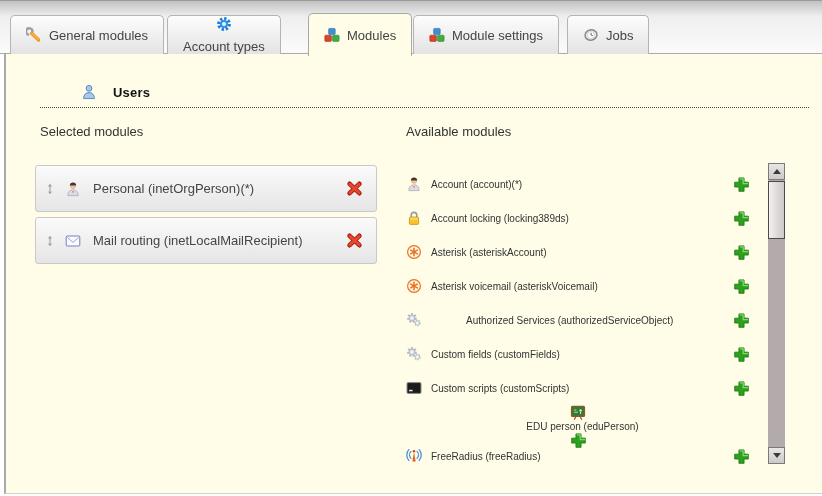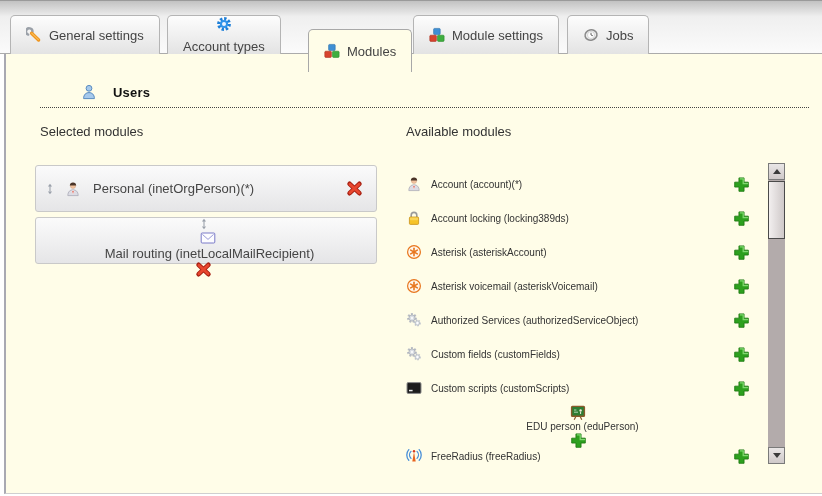--- a/index.html
+++ b/index.html
@@ -20,21 +20,21 @@
   .tab {
     position:absolute; top:14px; height:39px; box-sizing:border-box;
     display:flex; align-items:center; gap:7px; padding:0 15px;
     background:linear-gradient(to bottom,#fdfdfd,#e3e3e3);
     border:1px solid #b4b4b4; border-bottom:none;
     border-radius:5px 5px 0 0;
     font-size:13px; color:#444; cursor:pointer; white-space:nowrap;
   }
   .tab.active {
     top:12px; height:43px; z-index:5;
-    background:#fffde8; border-color:#a8a8a8;margin-top:16px;
+    background:#fffde8; border-color:#a8a8a8;
   }
   .tab .ticon { width:16px; height:16px; flex:0 0 16px; }
 
   
   .panel {
     position:absolute; left:4px; top:54px; width:818px; height:440px;
     background:#fffde8;
     border-left:2px solid #a9a9b2;
     border-bottom:1px solid #cfcfcf;
     box-sizing:border-box;
@@ -53,21 +53,21 @@
   .heading-available { left:400px; top:70px; }
 
   
   .sel-row {
     position:absolute; left:29px; width:342px; height:47px; box-sizing:border-box;
     background:linear-gradient(to bottom,#fbfbfb,#e5e5e7);
     border:1px solid #c9c9c9; border-radius:3px;
     display:flex; align-items:center; padding:0 13px 0 8px;
   }
   .sel-row-1 { top:111px; }
-  .sel-row-2 { top:163px;flex-direction:column; }
+  .sel-row-2 { top:163px; }
   .drag { width:12px; height:14px; flex:0 0 12px; cursor:grab; }
   .micon { width:16px; height:16px; flex:0 0 16px; margin-left:9px; }
   .sel-label { flex:1; margin-left:12px; font-size:13px; color:#454545; }
   .del-btn { width:17px; height:17px; flex:0 0 17px; cursor:pointer; }
 
   
   .avail-row {
     position:absolute; left:400px; width:344px; height:34px;
     display:flex; align-items:center;
   }
@@ -194,21 +194,21 @@
   </symbol>
 </svg>
 
 <div class="screen">
 
   <div class="tabbar">
     <div class="tab" style="left:10px;">
       <svg class="ticon">
           <use href="#i-wrench"></use>
         </svg>
-      <span>General settings</span>
+      <span>General modules</span>
     </div>
     <div class="tab" style="left:167px;flex-direction:column;">
       <svg class="ticon">
           <use href="#i-gear"></use>
         </svg>
       <span>Account types</span>
     </div>
     <div class="tab active" style="left:308px;">
       <svg class="ticon">
           <use href="#i-cubes"></use>
@@ -295,21 +295,21 @@
     </div>
     <div class="avail-row" style="top:215px;">
       <svg class="aicon">
           <use href="#i-asterisk"></use>
         </svg>
       <span class="avail-label">Asterisk voicemail (asteriskVoicemail)</span>
       <svg class="add-btn">
           <use href="#i-add"></use>
         </svg>
     </div>
-    <div class="avail-row" style="top:249px;">
+    <div class="avail-row" style="top:249px;gap:35px;">
       <svg class="aicon">
           <use href="#i-gears"></use>
         </svg>
       <span class="avail-label">Authorized Services (authorizedServiceObject)</span>
       <svg class="add-btn">
           <use href="#i-add"></use>
         </svg>
     </div>
     <div class="avail-row" style="top:283px;">
       <svg class="aicon">

